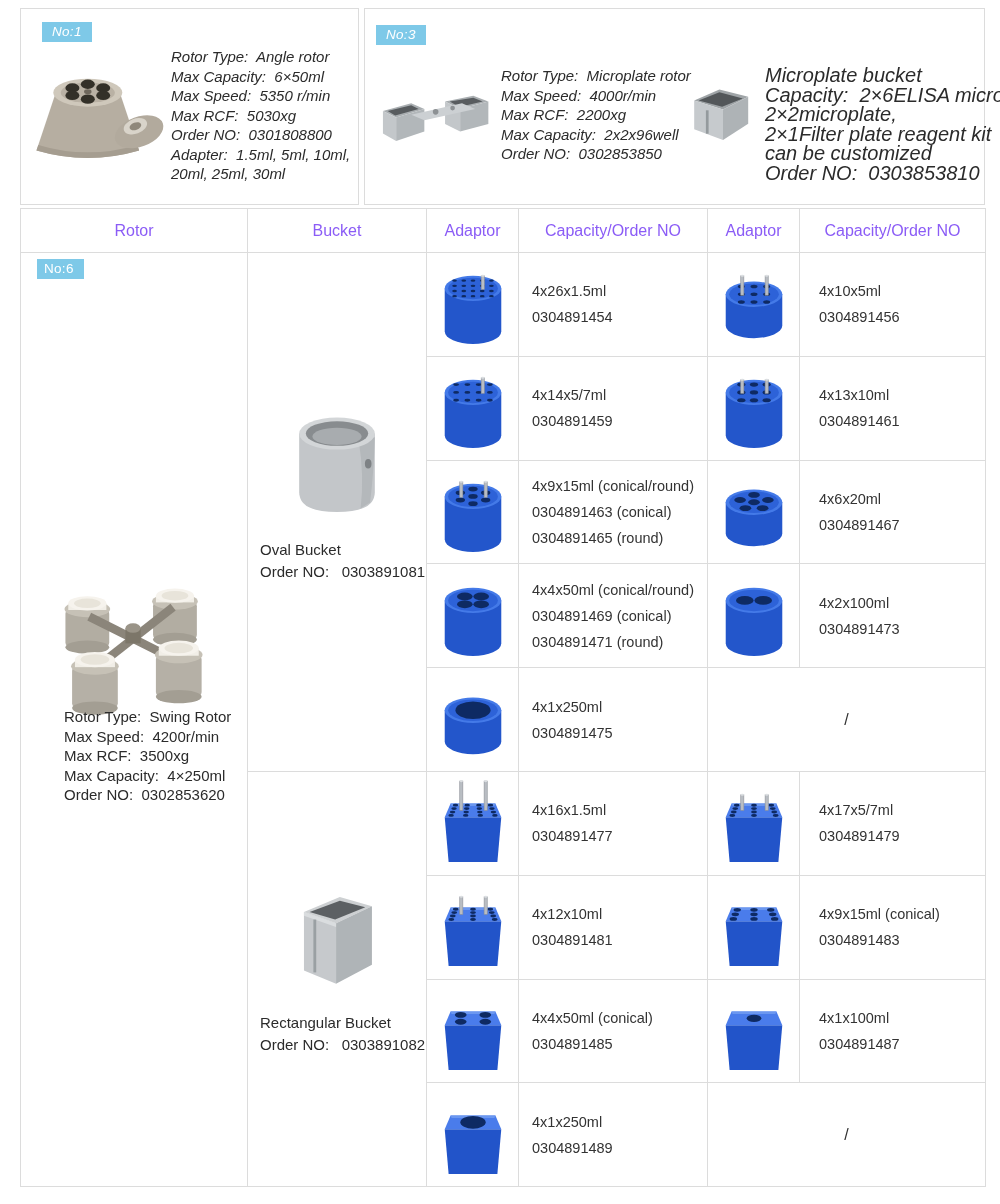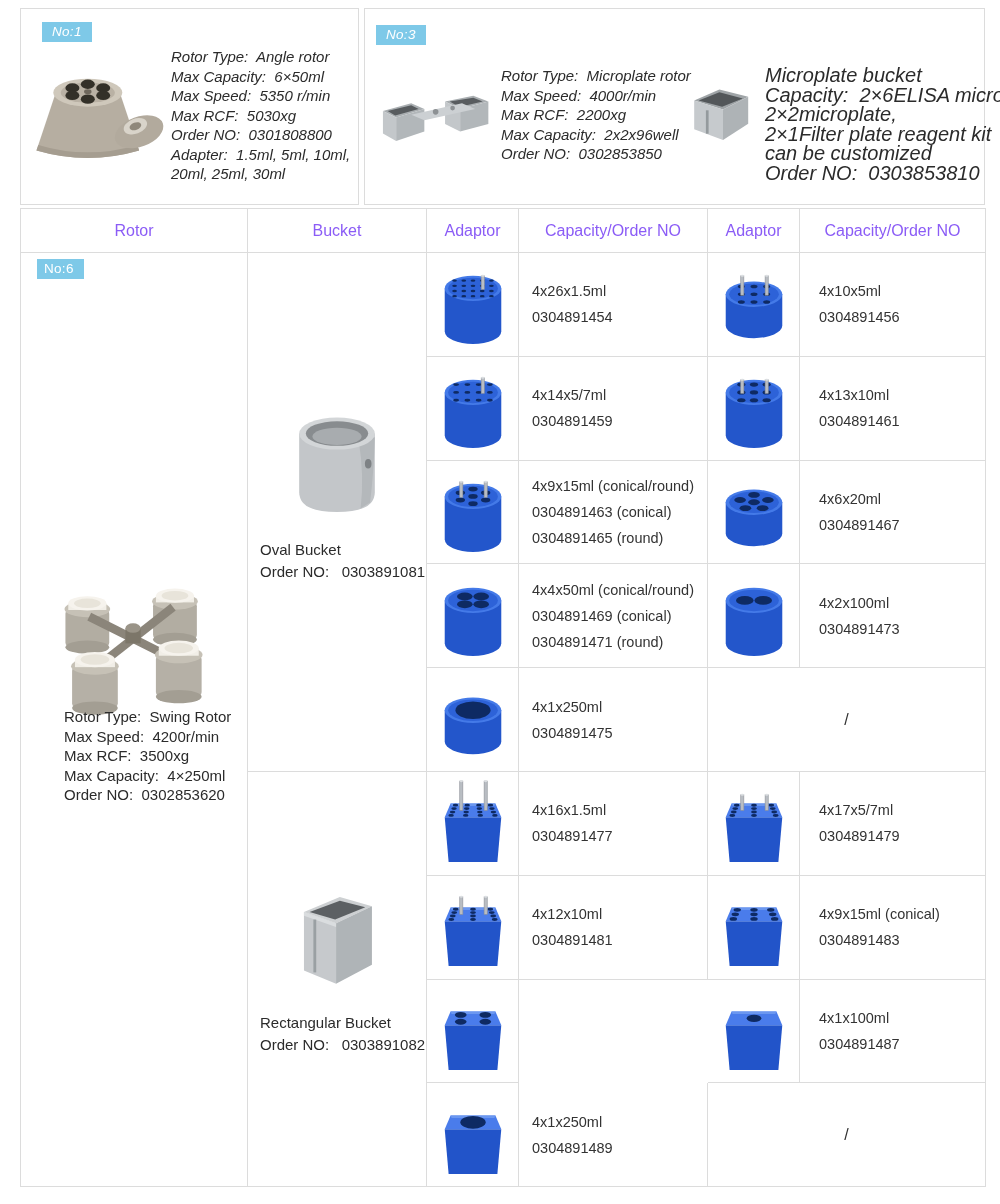--- a/index.html
+++ b/index.html
@@ -515,20 +515,22 @@
         <svg viewBox="0 0 80 92" width="78" height="90">
           <polygon points="11,40 69,40 65,86 15,86" fill="#2254c9"></polygon>
           <polygon points="17,26 63,26 69,40 11,40" fill="#4a7ceb"></polygon>
           <polygon points="17,26 63,26 62,28.5 18,28.5" fill="#6b97f0"></polygon>
           <ellipse cx="27.4" cy="29.5" rx="6" ry="3" fill="#0e2a63"></ellipse>
           <ellipse cx="52.6" cy="29.5" rx="6" ry="3" fill="#0e2a63"></ellipse>
           <ellipse cx="27.4" cy="36.5" rx="6" ry="3" fill="#0e2a63"></ellipse>
           <ellipse cx="52.6" cy="36.5" rx="6" ry="3" fill="#0e2a63"></ellipse>
         </svg>
       </div>
+    <div class="cell ccell c4 r9">4x4x50ml (conical)
+0304891485</div>
     <div class="cell acell c5 r9">
         <svg viewBox="0 0 80 92" width="78" height="90">
           <polygon points="11,40 69,40 65,86 15,86" fill="#2254c9"></polygon>
           <polygon points="17,26 63,26 69,40 11,40" fill="#4a7ceb"></polygon>
           <polygon points="17,26 63,26 62,28.5 18,28.5" fill="#6b97f0"></polygon>
           <ellipse cx="40" cy="33" rx="7.5" ry="3.75" fill="#0e2a63"></ellipse>
         </svg>
       </div>
     <div class="cell ccell c6 r9">4x1x100ml
 0304891487</div>

